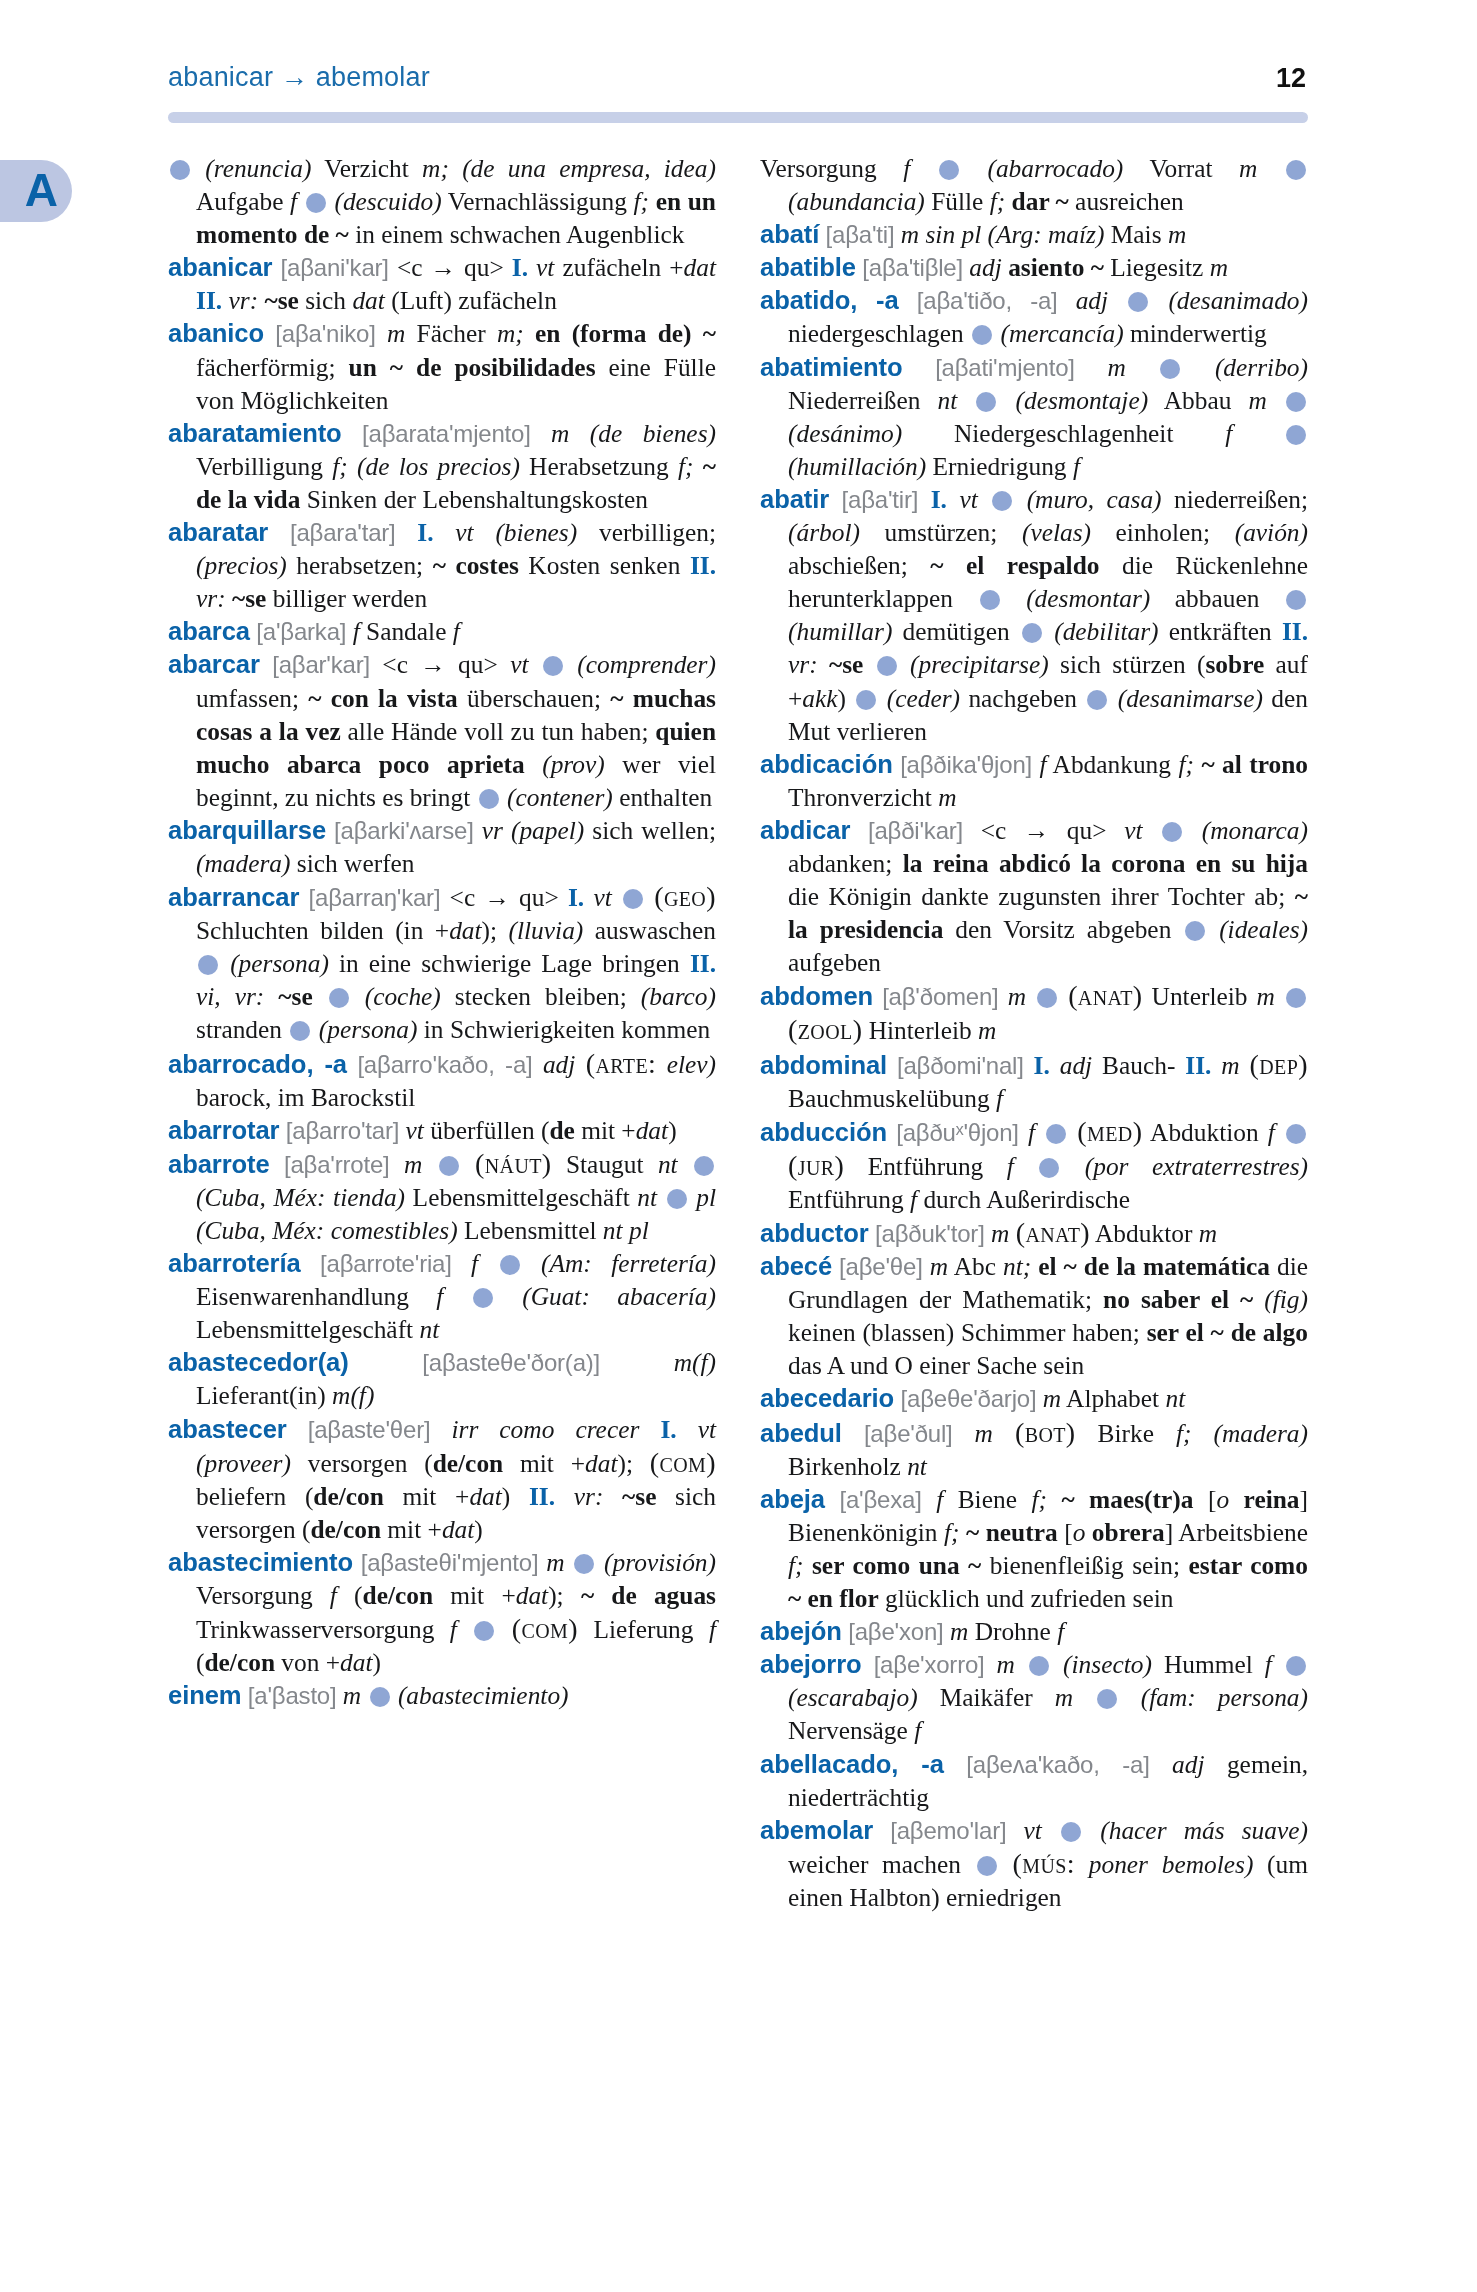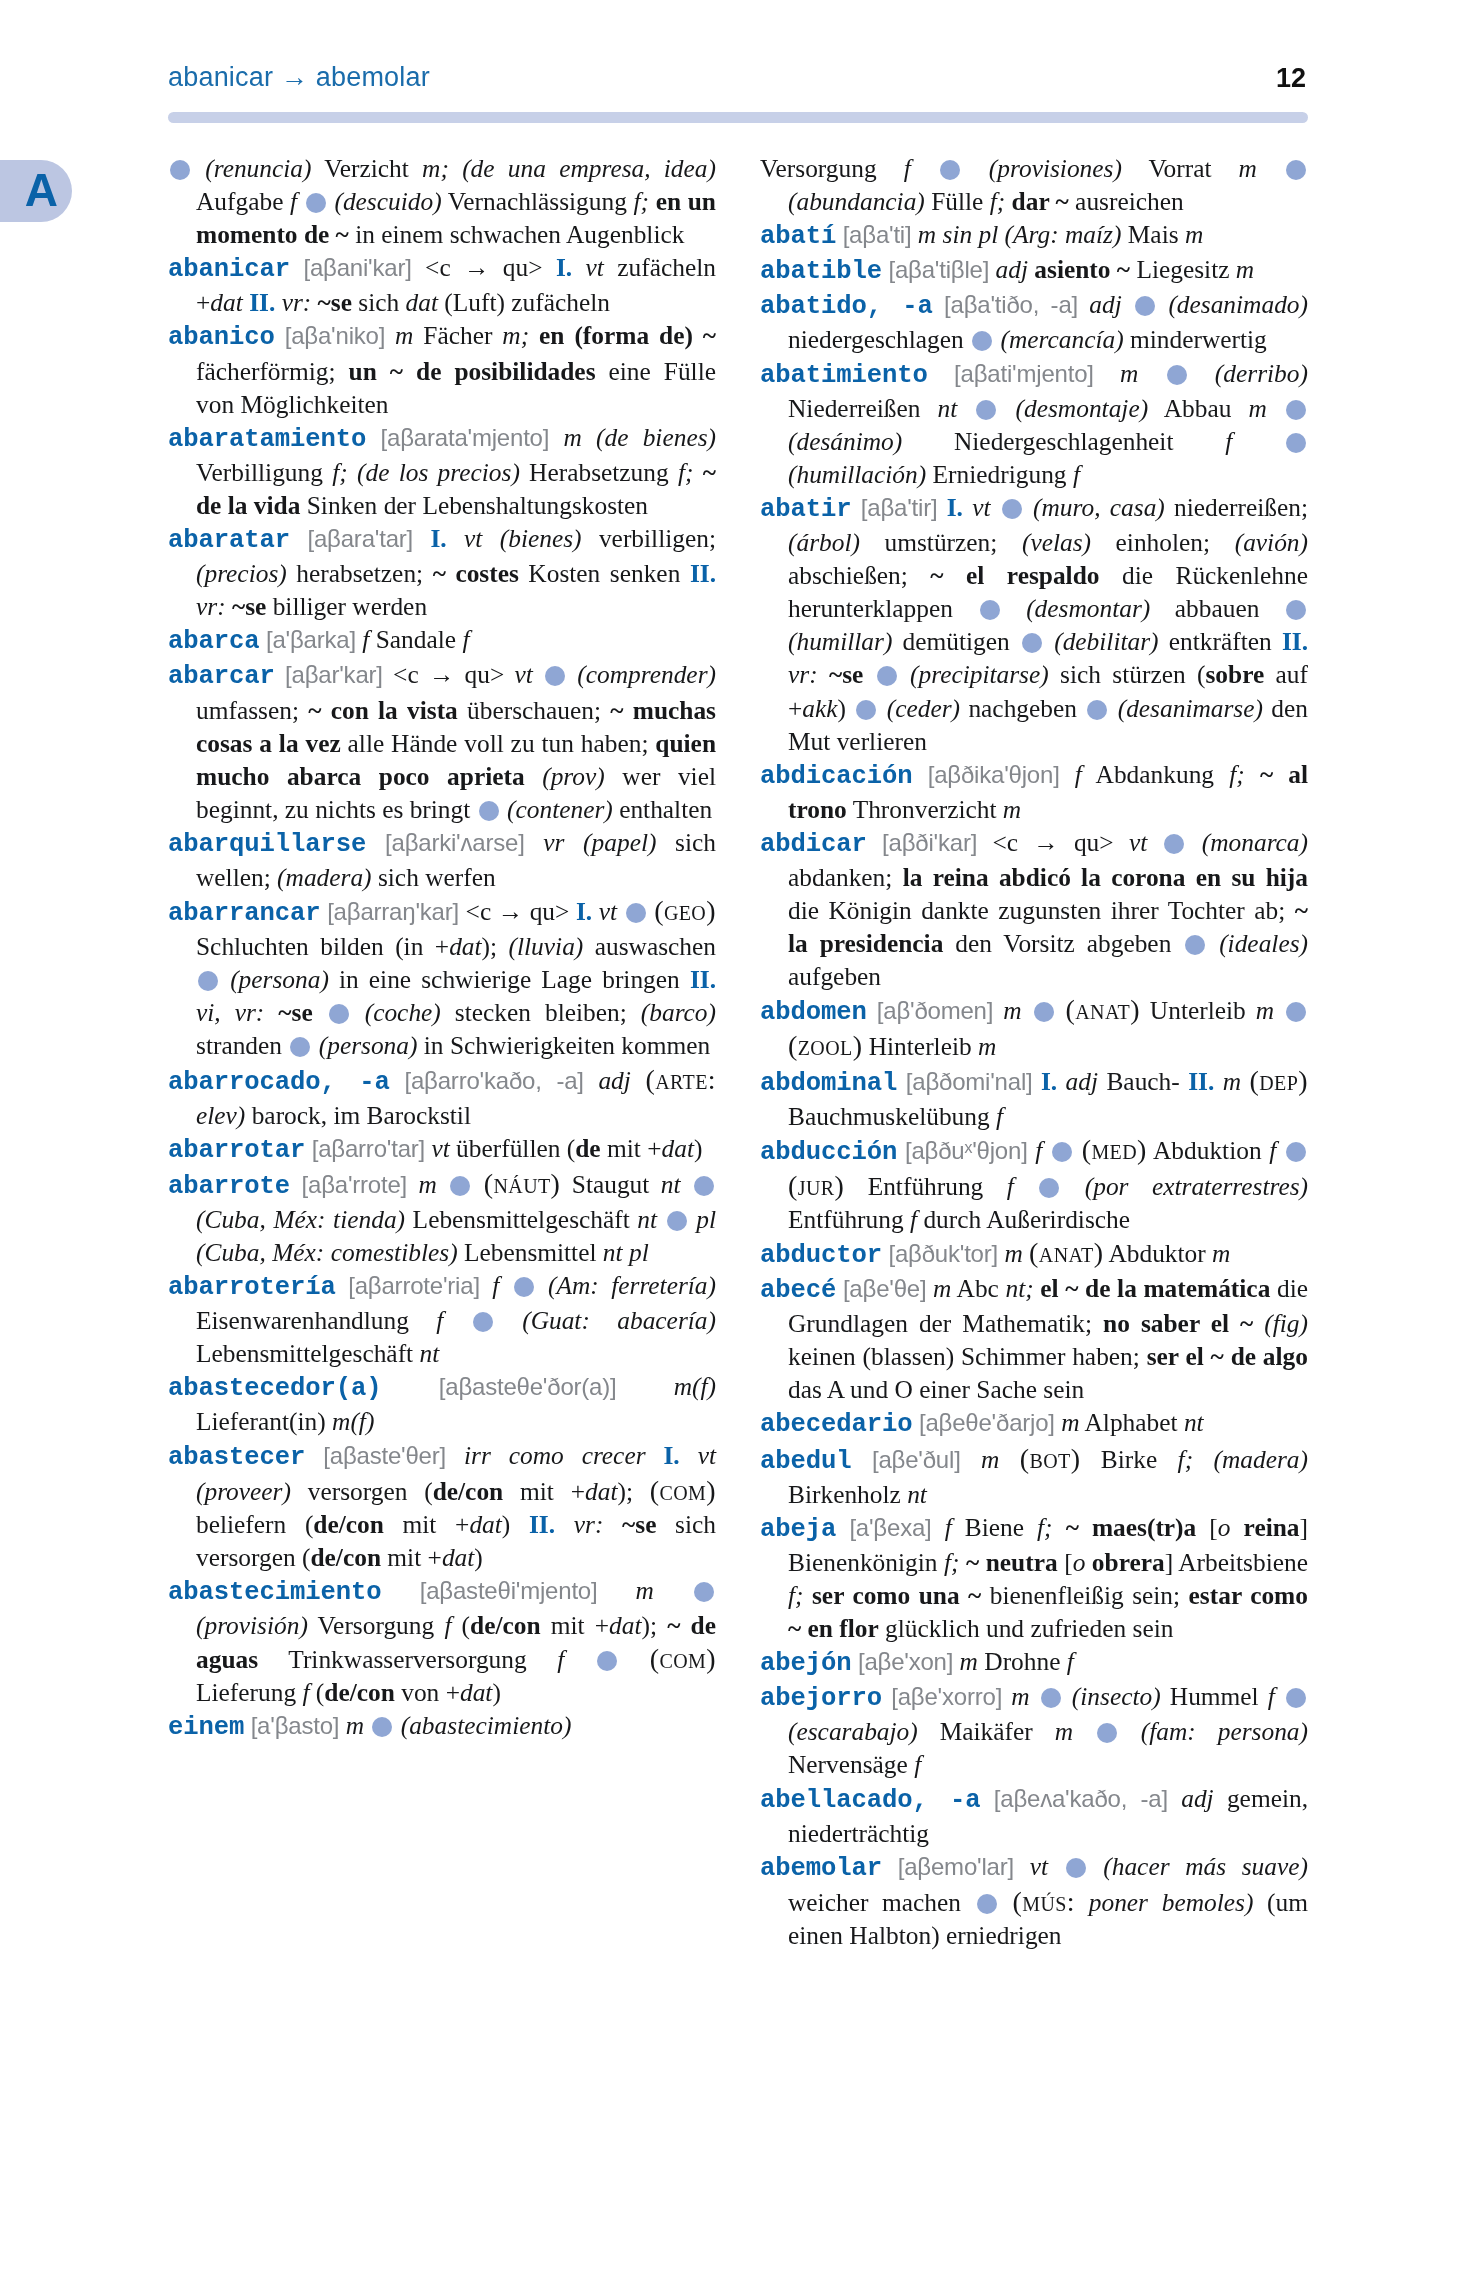--- a/index.html
+++ b/index.html
@@ -61,21 +61,21 @@
     line-height:33.1px;
     text-align:justify;
     text-justify:inter-word;
     color:#17181a;
     margin:0;
     padding-left:28px;
     text-indent:-28px;
     hyphens:manual;
   }
   .hw{  
-    font-family:Liberation Mono, monospace;
+    font-family:Liberation Sans, sans-serif;
     font-weight:bold;font-size:25.6px;color:#0a62a8;
     letter-spacing:-.1px;
   }
   .ipa{ 
     font-family:"Liberation Sans","DejaVu Sans",sans-serif;
     font-size:24px;color:#84878c;font-weight:normal;
     letter-spacing:-.2px;
     margin-top:45px;
   }
   .it{font-style:italic;}
@@ -130,21 +130,21 @@
         <p class="entry"><span class="hw">abarrocado, -a</span> <span class="ipa">[aβarro'kaðo, -a]</span> <span class="it">adj</span> <span class="sc">(arte:</span> <span class="it">elev)</span> barock, im Barockstil</p>
         <p class="entry"><span class="hw">abarrotar</span> <span class="ipa">[aβarro'tar]</span> <span class="it">vt</span> überfüllen (<span class="bd">de</span> mit +<span class="it">dat</span>)</p>
         <p class="entry"><span class="hw">abarrote</span> <span class="ipa">[aβa'rrote]</span> <span class="it">m</span> <span class="n">1</span> <span class="sc">(náut)</span> Staugut <span class="it">nt</span> <span class="n">2</span> <span class="it">(Cuba, Méx: tienda)</span> Lebensmittelgeschäft <span class="it">nt</span> <span class="n">3</span> <span class="it">pl (Cuba, Méx: comestibles)</span> Lebensmittel <span class="it">nt pl</span></p>
         <p class="entry"><span class="hw">abarrotería</span> <span class="ipa">[aβarrote'ria]</span> <span class="it">f</span> <span class="n">1</span> <span class="it">(Am: ferretería)</span> Eisenwarenhandlung <span class="it">f</span> <span class="n">2</span> <span class="it">(Guat: abacería)</span> Lebensmittelgeschäft <span class="it">nt</span></p>
         <p class="entry"><span class="hw">abastecedor(a)</span> <span class="ipa">[aβasteθe'ðor(a)]</span> <span class="it">m(f)</span> Lieferant(in) <span class="it">m(f)</span></p>
         <p class="entry"><span class="hw">abastecer</span> <span class="ipa">[aβaste'θer]</span> <span class="it">irr como crecer</span> <span class="rn">I.</span> <span class="it">vt (proveer)</span> versorgen (<span class="bd">de/con</span> mit +<span class="it">dat</span>); <span class="sc">(com)</span> beliefern (<span class="bd">de/con</span> mit +<span class="it">dat</span>) <span class="rn">II.</span> <span class="it">vr:</span> <span class="bd">~se</span> sich versorgen (<span class="bd">de/con</span> mit +<span class="it">dat</span>)</p>
         <p class="entry"><span class="hw">abastecimiento</span> <span class="ipa">[aβasteθi'mjento]</span> <span class="it">m</span> <span class="n">1</span> <span class="it">(provisión)</span> Versorgung <span class="it">f</span> (<span class="bd">de/con</span> mit +<span class="it">dat</span>); <span class="bd">~ de aguas</span> Trinkwasserversorgung <span class="it">f</span> <span class="n">2</span> <span class="sc">(com)</span> Lieferung <span class="it">f</span> (<span class="bd">de/con</span> von +<span class="it">dat</span>)</p>
         <p class="entry"><span class="hw">einem</span> <span class="ipa">[a'βasto]</span> <span class="it">m</span> <span class="n">1</span> <span class="it">(abastecimiento)</span></p>
       </div>
     <div class="col">
-        <p class="entry">Versorgung <span class="it">f</span> <span class="n">2</span> <span class="it">(provisiones)</span> Vorrat <span class="it">m</span> <span class="n">3</span> <span class="it">(abundancia)</span> Fülle <span class="it">f;</span> <span class="bd">dar ~</span> ausreichen</p>
+        <p class="entry">Versorgung <span class="it">f</span> <span class="n">2</span> <span class="it">(abarrocado)</span> Vorrat <span class="it">m</span> <span class="n">3</span> <span class="it">(abundancia)</span> Fülle <span class="it">f;</span> <span class="bd">dar ~</span> ausreichen</p>
         <p class="entry"><span class="hw">abatí</span> <span class="ipa">[aβa'ti]</span> <span class="it">m sin pl (Arg: maíz)</span> Mais <span class="it">m</span></p>
         <p class="entry"><span class="hw">abatible</span> <span class="ipa">[aβa'tiβle]</span> <span class="it">adj</span> <span class="bd">asiento ~</span> Liegesitz <span class="it">m</span></p>
         <p class="entry"><span class="hw">abatido, -a</span> <span class="ipa">[aβa'tiðo, -a]</span> <span class="it">adj</span> <span class="n">1</span> <span class="it">(desanimado)</span> niedergeschlagen <span class="n">2</span> <span class="it">(mercancía)</span> minderwertig</p>
         <p class="entry"><span class="hw">abatimiento</span> <span class="ipa">[aβati'mjento]</span> <span class="it">m</span> <span class="n">1</span> <span class="it">(derribo)</span> Niederreißen <span class="it">nt</span> <span class="n">2</span> <span class="it">(desmontaje)</span> Abbau <span class="it">m</span> <span class="n">3</span> <span class="it">(desánimo)</span> Niedergeschlagenheit <span class="it">f</span> <span class="n">4</span> <span class="it">(humillación)</span> Erniedrigung <span class="it">f</span></p>
         <p class="entry"><span class="hw">abatir</span> <span class="ipa">[aβa'tir]</span> <span class="rn">I.</span> <span class="it">vt</span> <span class="n">1</span> <span class="it">(muro, casa)</span> niederreißen; <span class="it">(árbol)</span> umstürzen; <span class="it">(velas)</span> einholen; <span class="it">(avión)</span> abschießen; <span class="bd">~ el respaldo</span> die Rückenlehne herunterklappen <span class="n">2</span> <span class="it">(desmontar)</span> abbauen <span class="n">3</span> <span class="it">(humillar)</span> demütigen <span class="n">4</span> <span class="it">(debilitar)</span> entkräften <span class="rn">II.</span> <span class="it">vr:</span> <span class="bd">~se</span> <span class="n">1</span> <span class="it">(precipitarse)</span> sich stürzen (<span class="bd">sobre</span> auf +<span class="it">akk</span>) <span class="n">2</span> <span class="it">(ceder)</span> nachgeben <span class="n">3</span> <span class="it">(desanimarse)</span> den Mut verlieren</p>
         <p class="entry"><span class="hw">abdicación</span> <span class="ipa">[aβðika'θjon]</span> <span class="it">f</span> Abdankung <span class="it">f;</span> <span class="bd">~ al trono</span> Thronverzicht <span class="it">m</span></p>
         <p class="entry"><span class="hw">abdicar</span> <span class="ipa">[aβði'kar]</span> &lt;c → qu&gt; <span class="it">vt</span> <span class="n">1</span> <span class="it">(monarca)</span> abdanken; <span class="bd">la reina abdicó la corona en su hija</span> die Königin dankte zugunsten ihrer Tochter ab; <span class="bd">~ la presidencia</span> den Vorsitz abgeben <span class="n">2</span> <span class="it">(ideales)</span> aufgeben</p>
         <p class="entry"><span class="hw">abdomen</span> <span class="ipa">[aβ'ðomen]</span> <span class="it">m</span> <span class="n">1</span> <span class="sc">(anat)</span> Unterleib <span class="it">m</span> <span class="n">2</span> <span class="sc">(zool)</span> Hinterleib <span class="it">m</span></p>
         <p class="entry"><span class="hw">abdominal</span> <span class="ipa">[aβðomi'nal]</span> <span class="rn">I.</span> <span class="it">adj</span> Bauch- <span class="rn">II.</span> <span class="it">m</span> <span class="sc">(dep)</span> Bauchmuskelübung <span class="it">f</span></p>
         <p class="entry"><span class="hw">abducción</span> <span class="ipa">[aβðuˣ'θjon]</span> <span class="it">f</span> <span class="n">1</span> <span class="sc">(med)</span> Abduktion <span class="it">f</span> <span class="n">2</span> <span class="sc">(jur)</span> Entführung <span class="it">f</span> <span class="n">3</span> <span class="it">(por extraterrestres)</span> Entführung <span class="it">f</span> durch Außerirdische</p>

